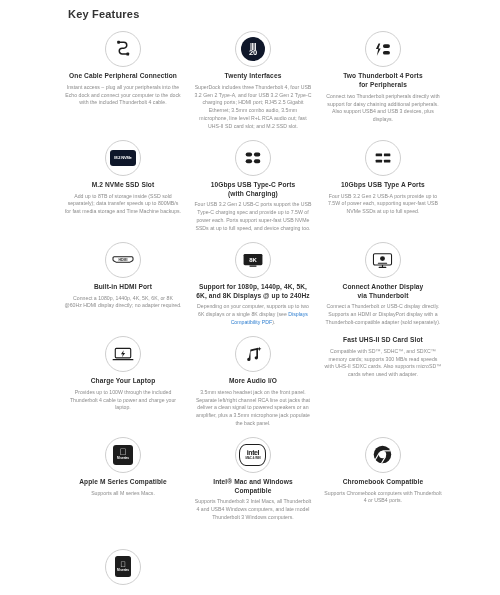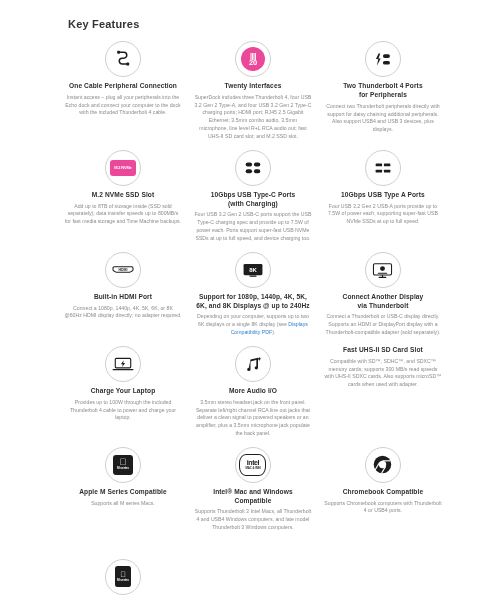--- a/index.html
+++ b/index.html
@@ -19,21 +19,21 @@
     height: 595px;
     position: relative;
     background: #fff;
     box-sizing: border-box;
   }
   .page-title {
     font-size: 11px;
     font-weight: bold;
     color: #333;
     margin: 0;
-    padding: 18px 0 0 68px;
+    padding: 8px 0 0 68px;
     letter-spacing: .2px;
   }
   .grid {
     margin-top: 8px;
     padding: 0 52px 0 58px;
     display: flex;
     flex-wrap: wrap;
     box-sizing: border-box;
   }
   .cell {
@@ -80,21 +80,21 @@
   .feat-link {
     color: #2f7fd0;
     text-decoration: none;
   }
 
   
   .badge {
     width: 22px;
     height: 22px;
     border-radius: 50%;
-    background: #ec4899;
+    background: #0f172a;
     color: #fff;
     display: flex;
     align-items: center;
     justify-content: center;
     font-size: 4px;
     font-weight: bold;
     letter-spacing: -.2px;
     text-align: center;
     line-height: 1;
   }

